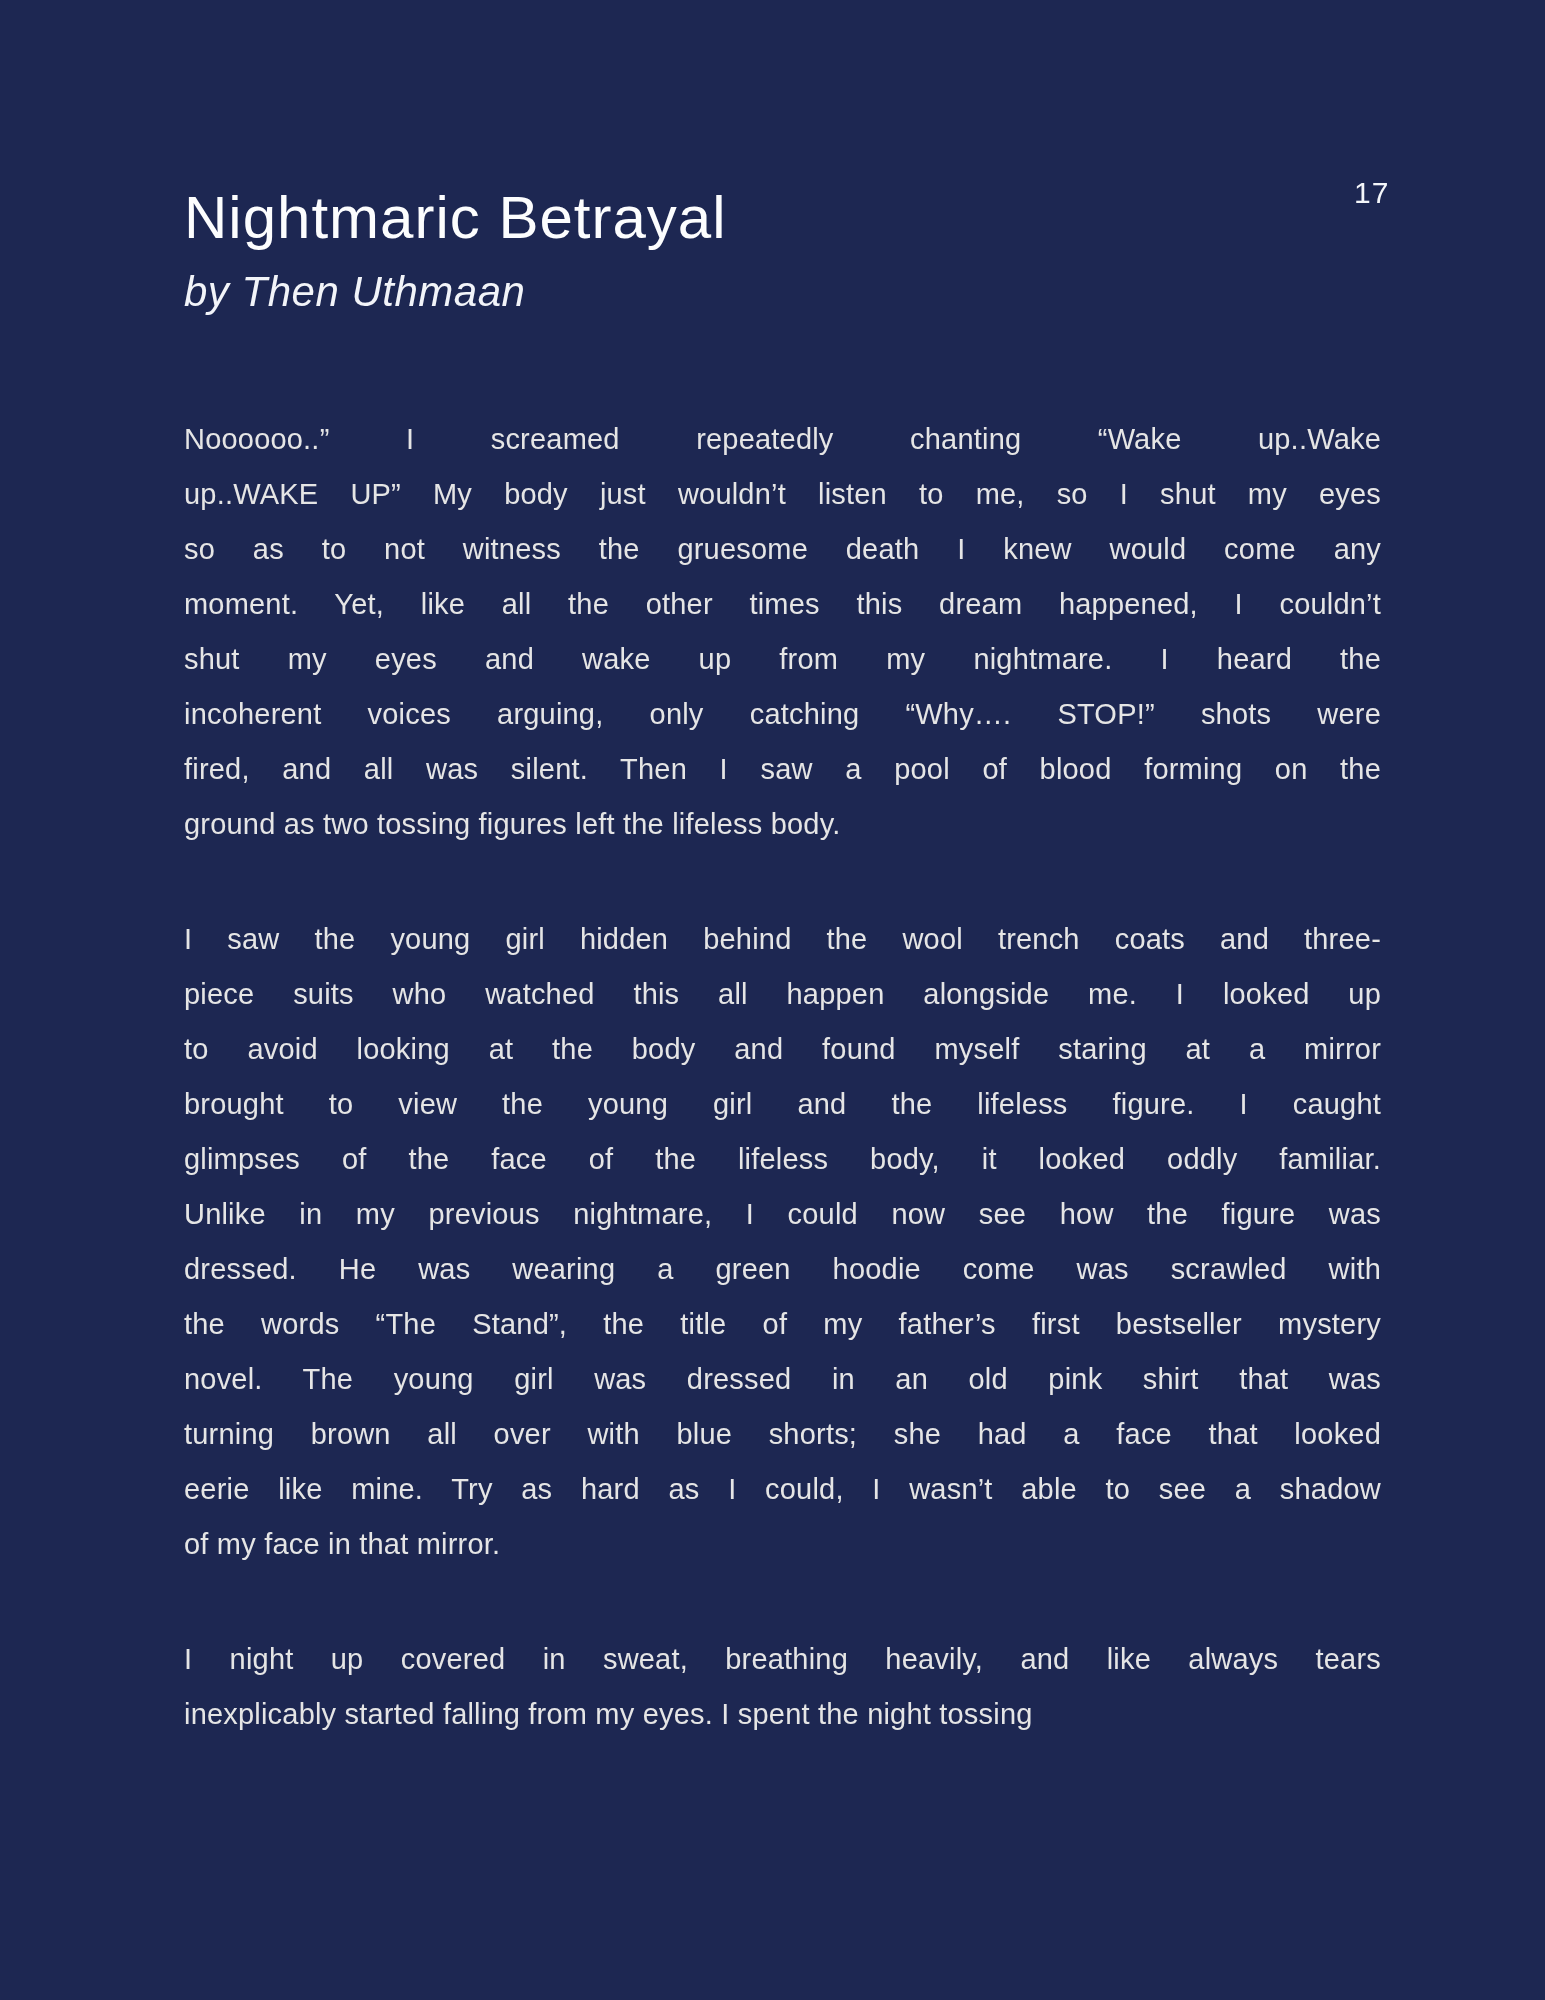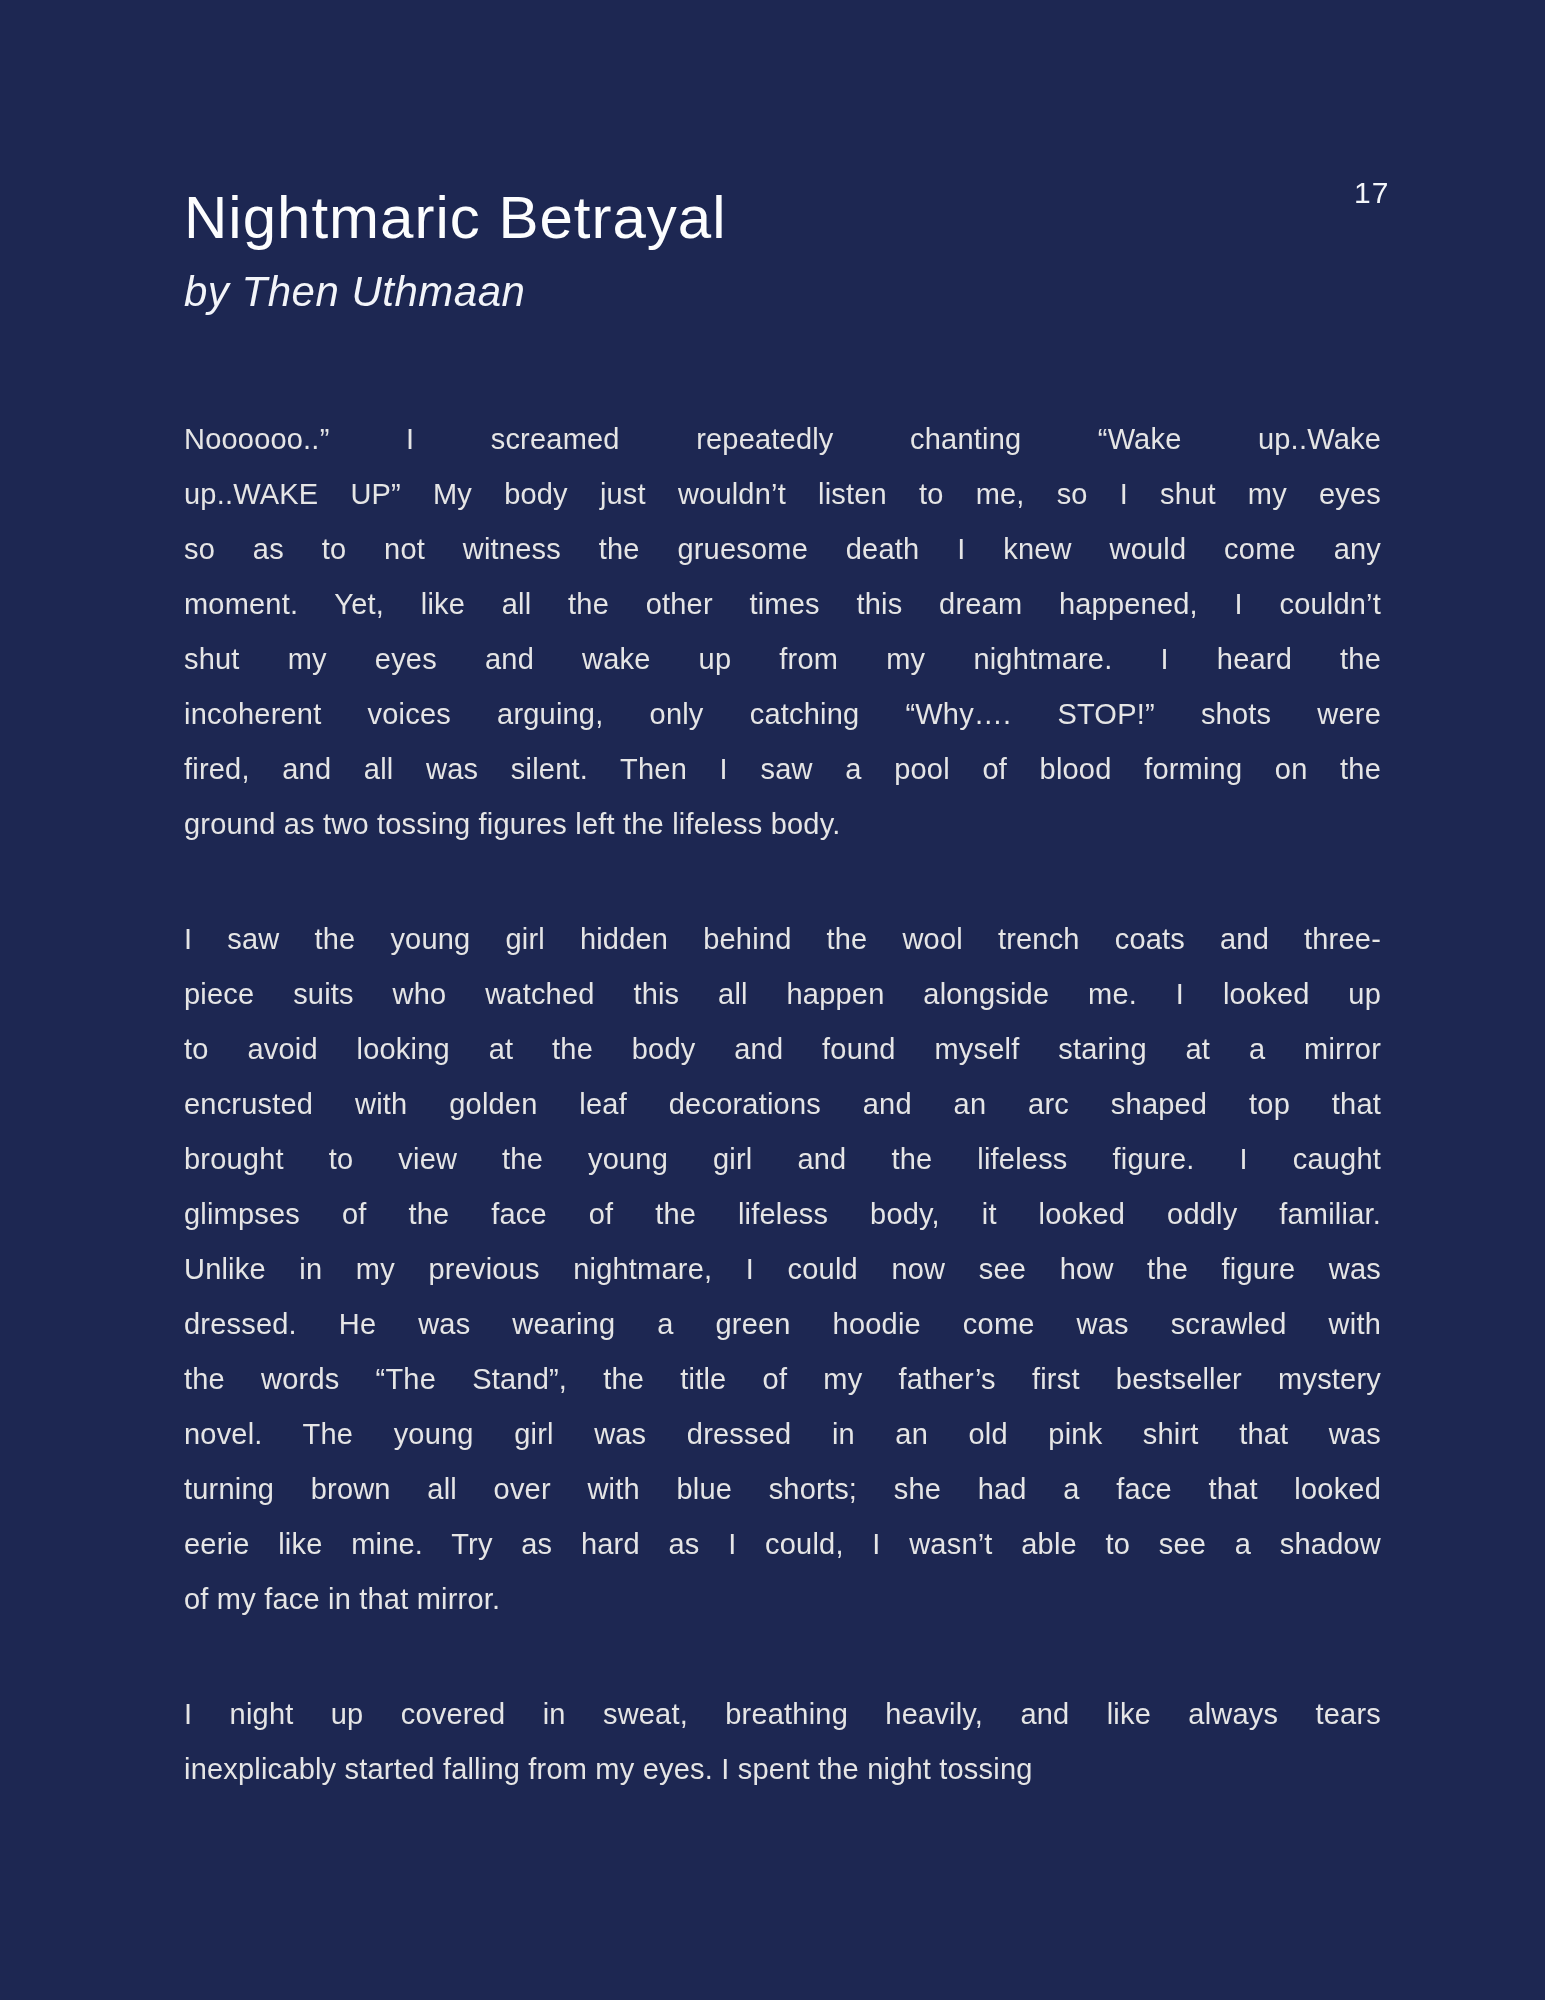--- a/index.html
+++ b/index.html
@@ -80,21 +80,20 @@
           <div class="line">moment. Yet, like all the other times this dream happened, I couldn’t</div>
           <div class="line">shut my eyes and wake up from my nightmare. I heard the</div>
           <div class="line">incoherent voices arguing, only catching “Why…. STOP!” shots were</div>
           <div class="line">fired, and all was silent. Then I saw a pool of blood forming on the</div>
           <div class="line para-end">ground as two tossing figures left the lifeless body.</div>
         </div>
         <div class="paragraph">
           <div class="line">I saw the young girl hidden behind the wool trench coats and three-</div>
           <div class="line">piece suits who watched this all happen alongside me. I looked up</div>
           <div class="line">to avoid looking at the body and found myself staring at a mirror</div>
-          <div class="line">encrusted with golden leaf decorations and an arc shaped top that</div>
           <div class="line">brought to view the young girl and the lifeless figure. I caught</div>
           <div class="line">glimpses of the face of the lifeless body, it looked oddly familiar.</div>
           <div class="line">Unlike in my previous nightmare, I could now see how the figure was</div>
           <div class="line">dressed. He was wearing a green hoodie come was scrawled with</div>
           <div class="line">the words “The Stand”, the title of my father’s first bestseller mystery</div>
           <div class="line">novel. The young girl was dressed in an old pink shirt that was</div>
           <div class="line">turning brown all over with blue shorts; she had a face that looked</div>
           <div class="line">eerie like mine. Try as hard as I could, I wasn’t able to see a shadow</div>
           <div class="line para-end">of my face in that mirror.</div>
         </div>

